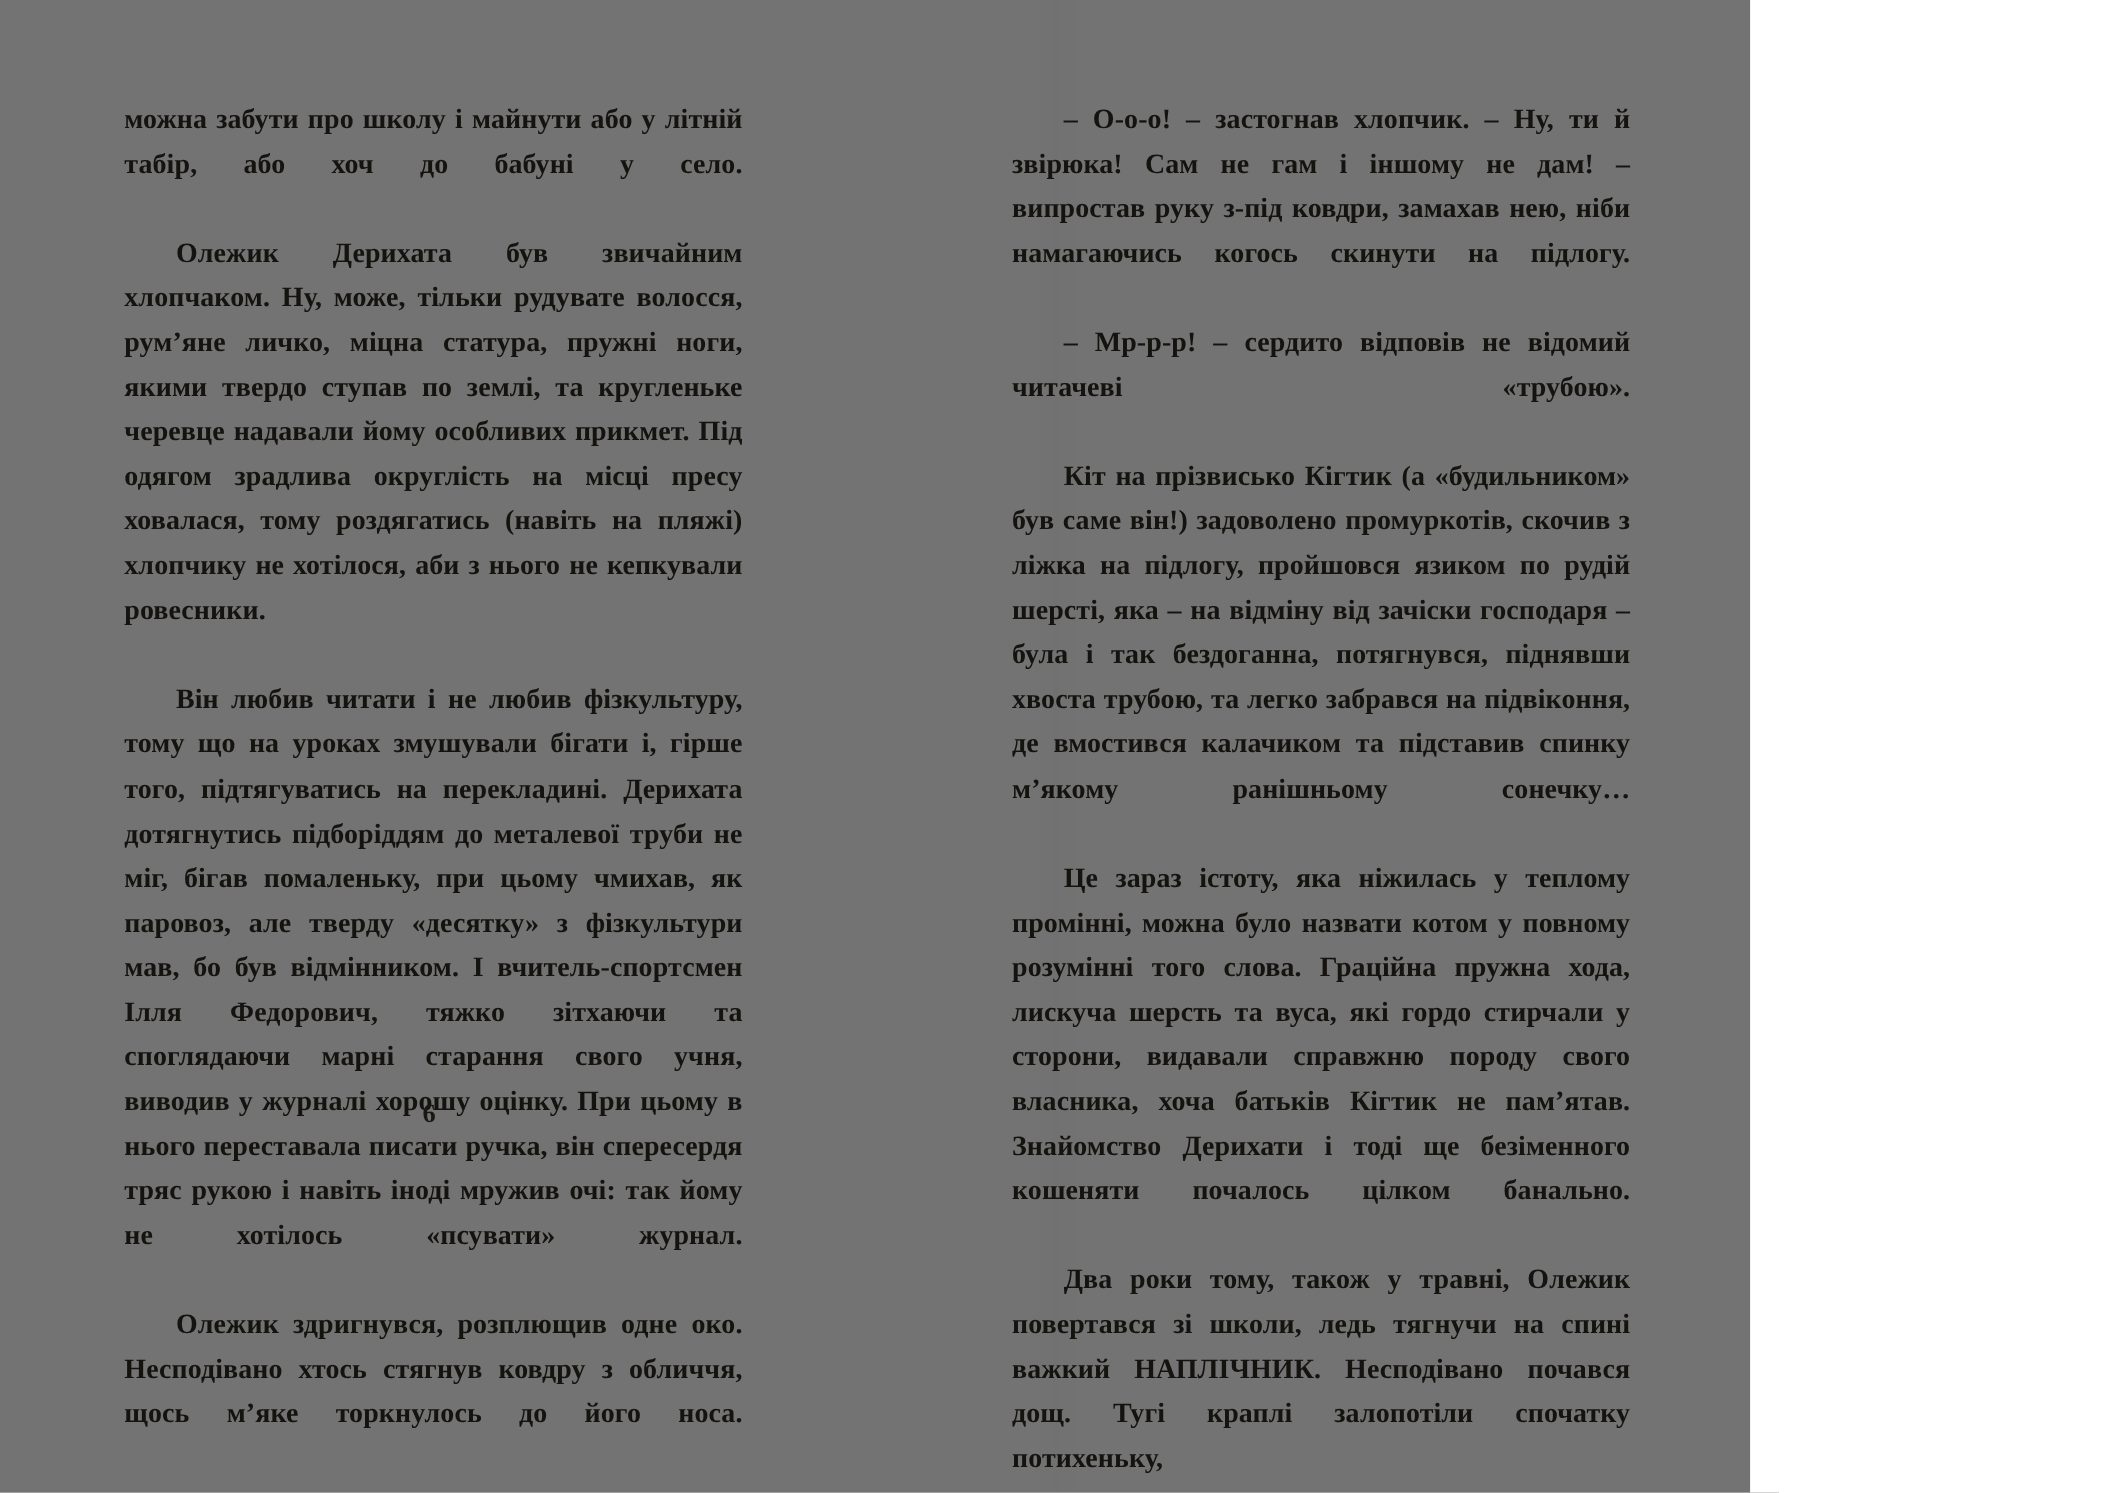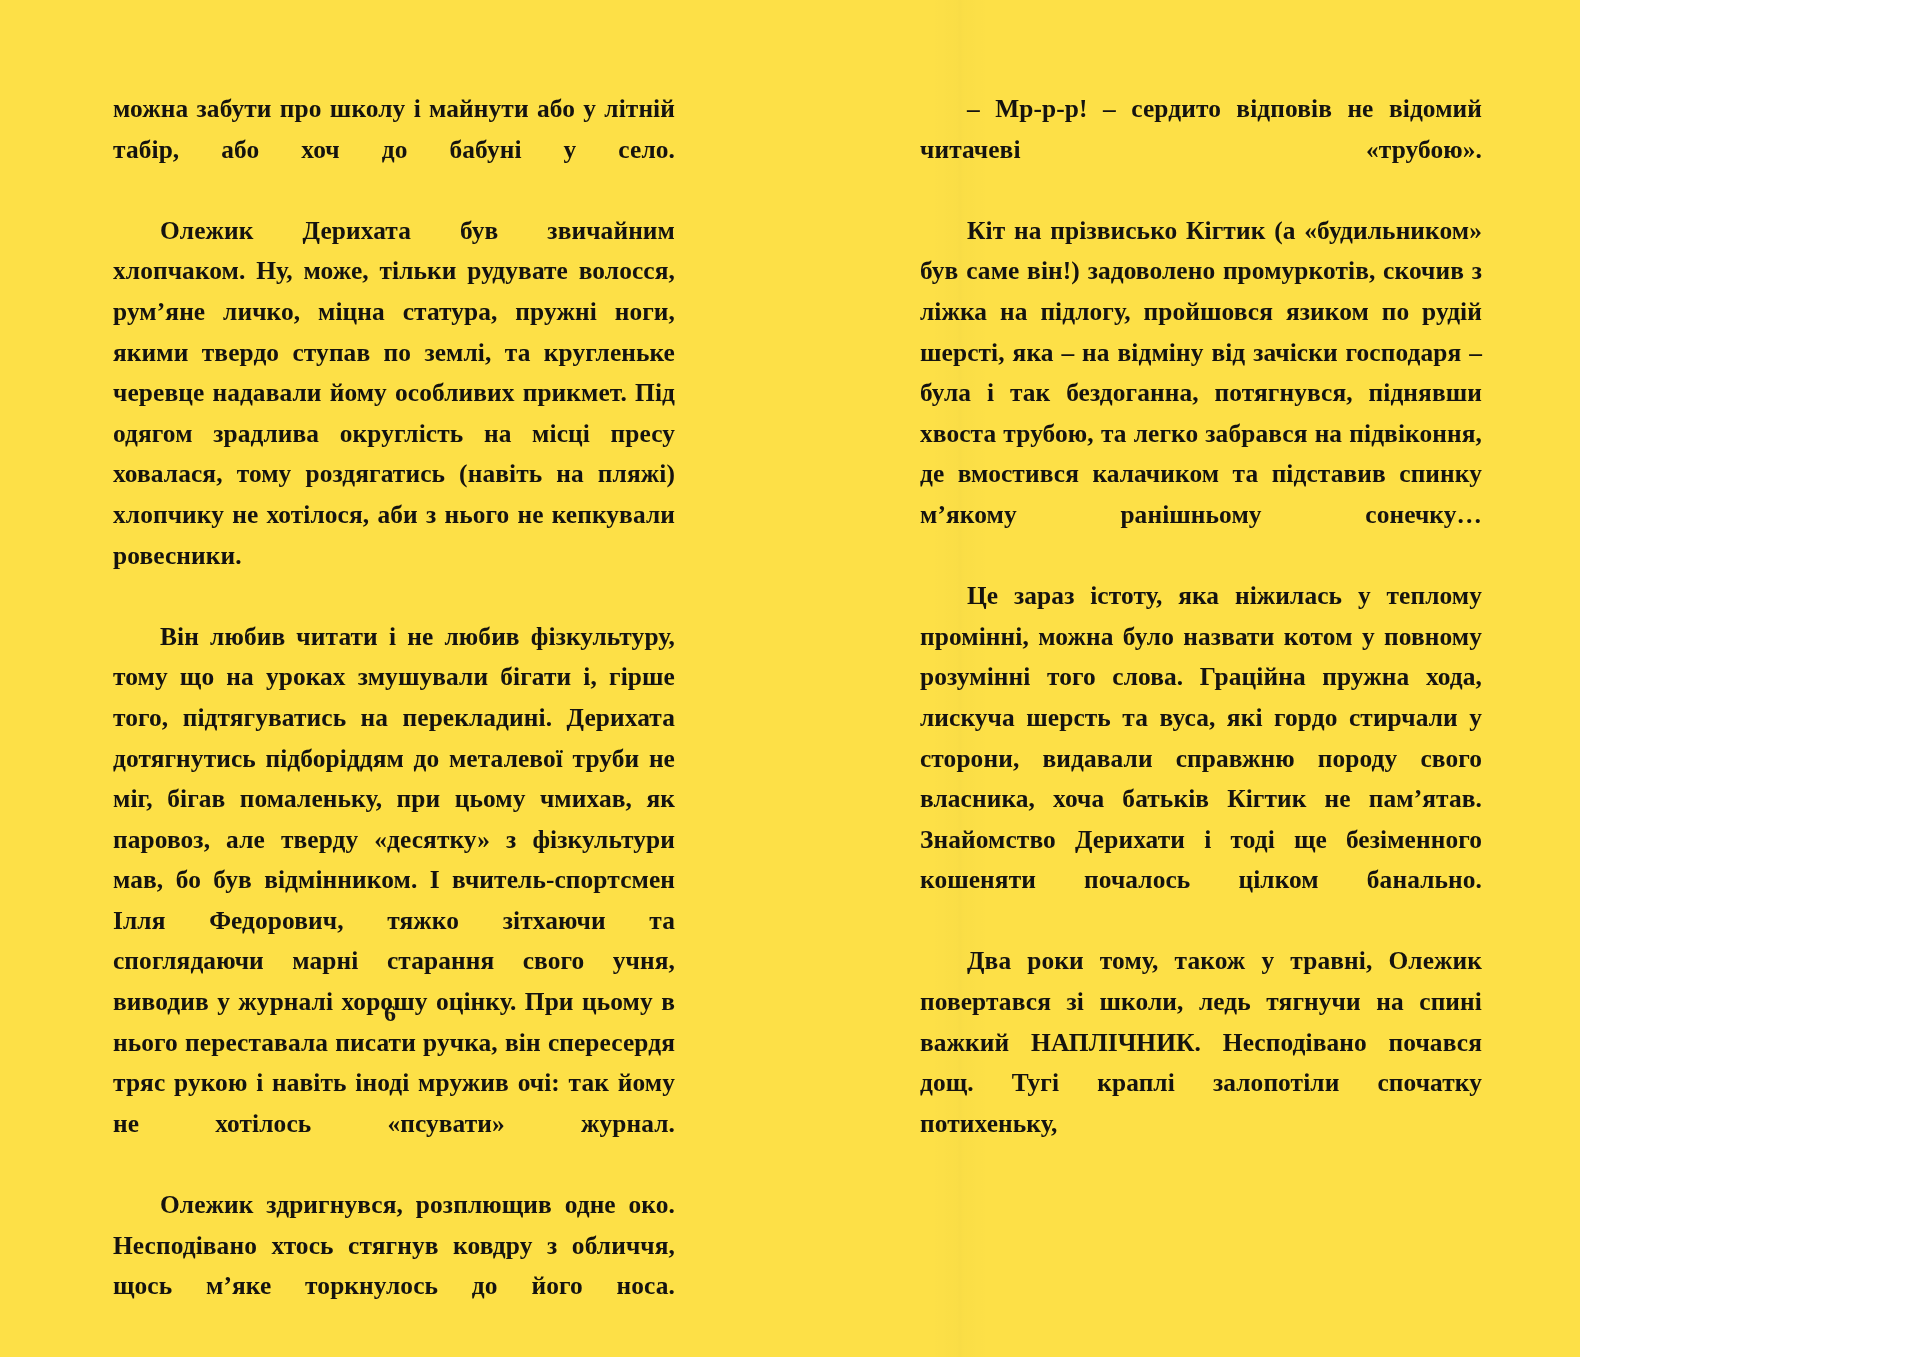--- a/index.html
+++ b/index.html
@@ -10,21 +10,22 @@
     width: 1920px;
     height: 1357px;
     background: #ffffff;
     font-family: "Liberation Serif", "DejaVu Serif", serif;
     overflow: hidden;
   }
   .spread {
     position: relative;
     width: 1580px;
     height: 1357px;
-    background: #fde047;
+    background: #737373;
+    padding-left: 11px;
   }
   .page {
     position: absolute;
     top: 0;
     width: 960px;
     height: 1357px;
     box-sizing: border-box;
   }
   .page-left  { left: 0; }
   .page-right { left: 960px; }
@@ -103,20 +104,21 @@
       <p class="para cont">можна забути про школу і майнути або у літній табір, або хоч до бабуні у село.</p>
       <p class="para">Олежик Дерихата був звичайним хлопчаком. Ну, може, тільки рудувате волосся, рум’яне личко, міцна статура, пружні ноги, якими твердо ступав по землі, та кругленьке черевце надавали йому особливих прикмет. Під одягом зрадлива округлість на місці пресу ховалася, тому роздягатись (навіть на пляжі) хлопчику не хотілося, аби з нього не кепкували ровесники.</p>
       <p class="para">Він любив читати і не любив фізкультуру, тому що на уроках змушували бігати і, гірше того, підтягуватись на перекладині. Дерихата дотягнутись підборіддям до металевої труби не міг, бігав помаленьку, при цьому чмихав, як паровоз, але тверду «десятку» з фізкультури мав, бо був відмінником. І вчитель-спортсмен Ілля Федорович, тяжко зітхаючи та споглядаючи марні старання свого учня, виводив у журналі хорошу оцінку. При цьому в нього переставала писати ручка, він спересердя тряс рукою і навіть іноді мружив очі: так йому не хотілось «псувати» журнал.</p>
       <p class="para">Олежик здригнувся, розплющив одне око. Несподівано хтось стягнув ковдру з обличчя, щось м’яке торкнулось до його носа.</p>
     </div>
     <div class="folio folio-left">6</div>
   </div>
 
   <div class="page page-right">
     <div class="textblock" style="margin-left: 0px; left: -40px;">
+      <p class="para">– О-о-о! – застогнав хлопчик. – Ну, ти й звірюка! Сам не гам і іншому не дам! – випростав руку з-під ковдри, замахав нею, ніби намагаючись когось скинути на підлогу.</p>
       <p class="para">– Мр-р-р! – сердито відповів не відомий читачеві «трубою».</p>
       <p class="para">Кіт на прізвисько Кігтик (а «будильником» був саме він!) задоволено промуркотів, скочив з ліжка на підлогу, пройшовся язиком по рудій шерсті, яка – на відміну від зачіски господаря – була і так бездоганна, потягнувся, піднявши хвоста трубою, та легко забрався на підвіконня, де вмостився калачиком та підставив спинку м’якому ранішньому сонечку…</p>
       <p class="para">Це зараз істоту, яка ніжилась у теплому промінні, можна було назвати котом у повному розумінні того слова. Граційна пружна хода, лискуча шерсть та вуса, які гордо стирчали у сторони, видавали справжню породу свого власника, хоча батьків Кігтик не пам’ятав. Знайомство Дерихати і тоді ще безіменного кошеняти почалось цілком банально.</p>
       <p class="para">Два роки тому, також у травні, Олежик повертався зі школи, ледь тягнучи на спині важкий НАПЛІЧНИК. Несподівано почався дощ. Тугі краплі залопотіли спочатку потихеньку,</p>
     </div>
 
   </div>
 
 </div>
 

